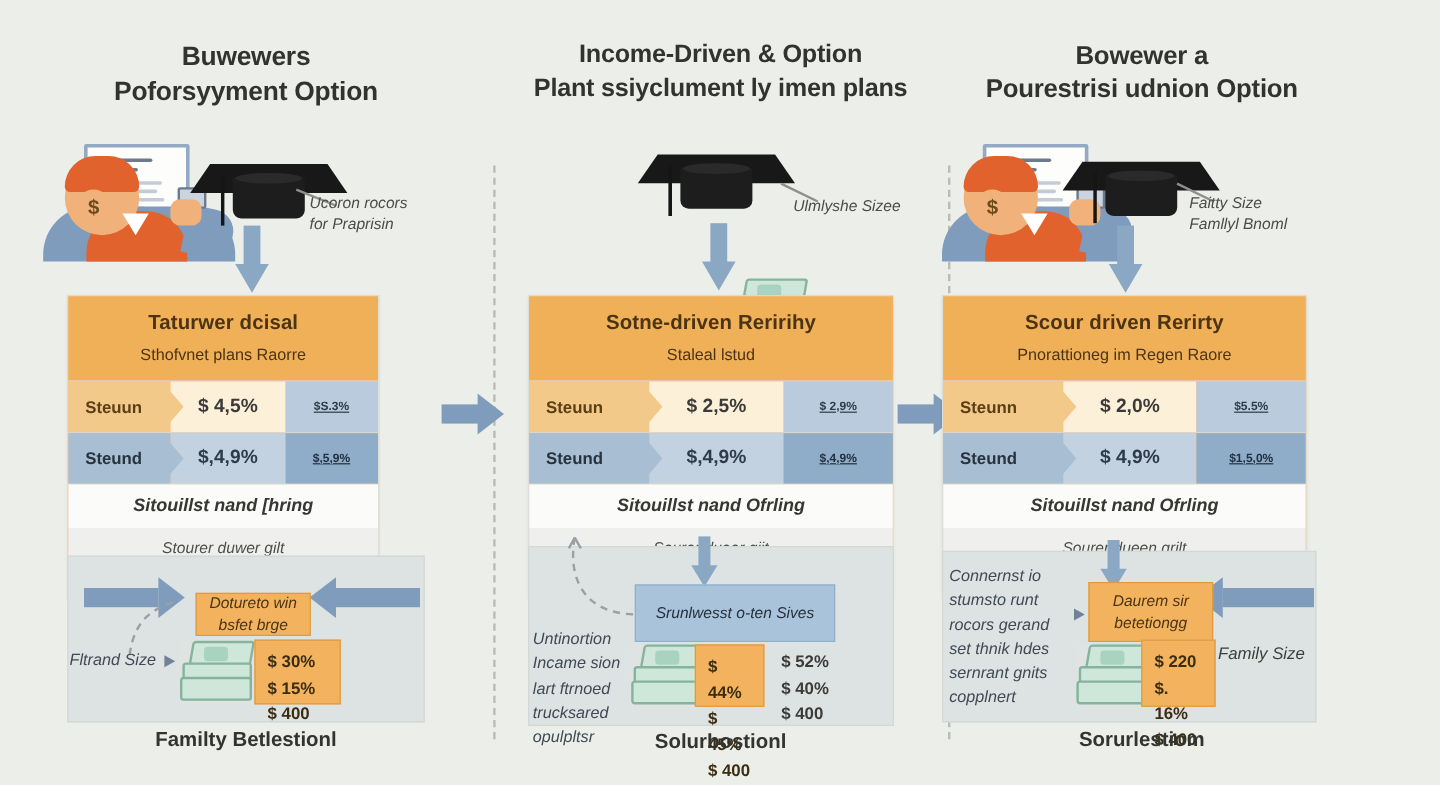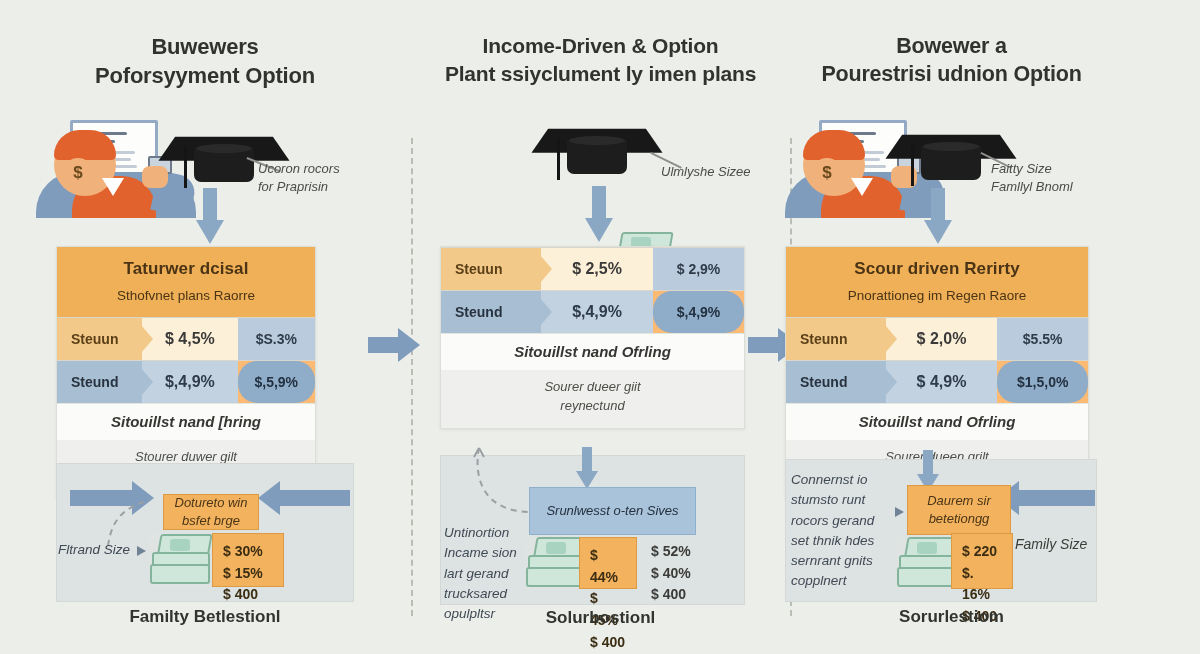--- a/index.html
+++ b/index.html
@@ -188,31 +188,31 @@
     position:relative;
   }
   .rate-row .lbl:after{
     content:"";position:absolute;right:-11px;top:7px;
     width:0;height:0;
     border-top:14px solid transparent;border-bottom:14px solid transparent;
   }
   .rate-row .v1{width:37%;display:flex;align-items:center;justify-content:center;
     font-weight:bold;font-size:16px;box-sizing:border-box;}
   .rate-row .v2{width:30%;display:flex;align-items:center;justify-content:center;
-    font-weight:bold;font-size:14px;box-sizing:border-box;}
+    font-weight:bold;font-size:10px;box-sizing:border-box;text-decoration:underline;}
 
   .rate-row.r1 .lbl{background:#f3c98a;color:#5b3f16;}
   .rate-row.r1 .lbl:after{border-left:12px solid #f3c98a;}
   .rate-row.r1 .v1{background:#fdf0d8;color:#3a3a3a;}
   .rate-row.r1 .v2{background:#b9cbdd;color:#2f3b48;}
 
   .rate-row.r2 .lbl{background:#a8bed3;color:#28333f;}
   .rate-row.r2 .lbl:after{border-left:12px solid #a8bed3;}
   .rate-row.r2 .v1{background:#c2d2e1;color:#2f3b48;}
-  .rate-row.r2 .v2{background:#8fadc8;color:#223040;border-radius:19px;}
+  .rate-row.r2 .v2{background:#8fadc8;color:#223040;}
 
   .card-sub{
     background:#fbfbf9;border-top:1px solid #e3e5df;
     text-align:center;padding:9px 6px 10px;
     font-style:italic;font-weight:bold;font-size:15px;color:#353733;
   }
   .card-note{
     background:#eff0ed;text-align:center;padding:8px 6px 12px;
     font-style:italic;font-size:13px;color:#4c4e49;line-height:1.45;
   }
@@ -397,20 +397,24 @@
     <div class="anno" style="left:250px;top:163px;">
       <div>Ulmlyshe Sizee</div>
     </div>
 
     <div class="arrow-down" style="left:174px;top:186px;">
       <div class="stem"></div>
         <div class="tip"></div>
     </div>
 
     <div class="card" style="left:29px;top:246px;width:303px;">
+      <div class="card-head">
+        <div class="t1">Sotne-driven Reririhy</div>
+        <div class="t2">Staleal lstud</div>
+      </div>
 
       <div class="rate-row r1">
         <div class="lbl">Steuun</div>
         <div class="v1">$ 2,5%</div>
         <div class="v2">$ 2,9%</div>
       </div>
       <div class="rate-row r2">
         <div class="lbl">Steund</div>
         <div class="v1">$,4,9%</div>
         <div class="v2">$,4,9%</div>
@@ -435,21 +439,21 @@
     </div>
 
     <svg class="dashcurve" style="left:40px;top:440px;width:100px;height:110px;" viewBox="0 0 100 110">
       <path d="M28 8 C 22 40, 34 72, 80 72" fill="none" stroke="#9aa0a3" stroke-width="2" stroke-dasharray="6 5"></path>
       <path d="M28 8 l -5 9 M28 8 l 5 9" fill="none" stroke="#9aa0a3" stroke-width="2"></path>
     </svg>
 
     <div class="sidetext" style="left:33px;top:523px;">
       <div>Untinortion</div>
       <div>Incame sion</div>
-      <div>lart gerand</div>
+      <div>lart ftrnoed</div>
       <div>trucksared</div>
       <div>opulpltsr</div>
     </div>
 
     <div class="iconbox" style="left:115px;top:537px;width:52px;height:52px;">
       <div class="books">
         <div class="sheet s1"></div>
           <div class="nub"></div>
         <div class="sheet s2"></div>
           <div class="sheet s3"></div>

